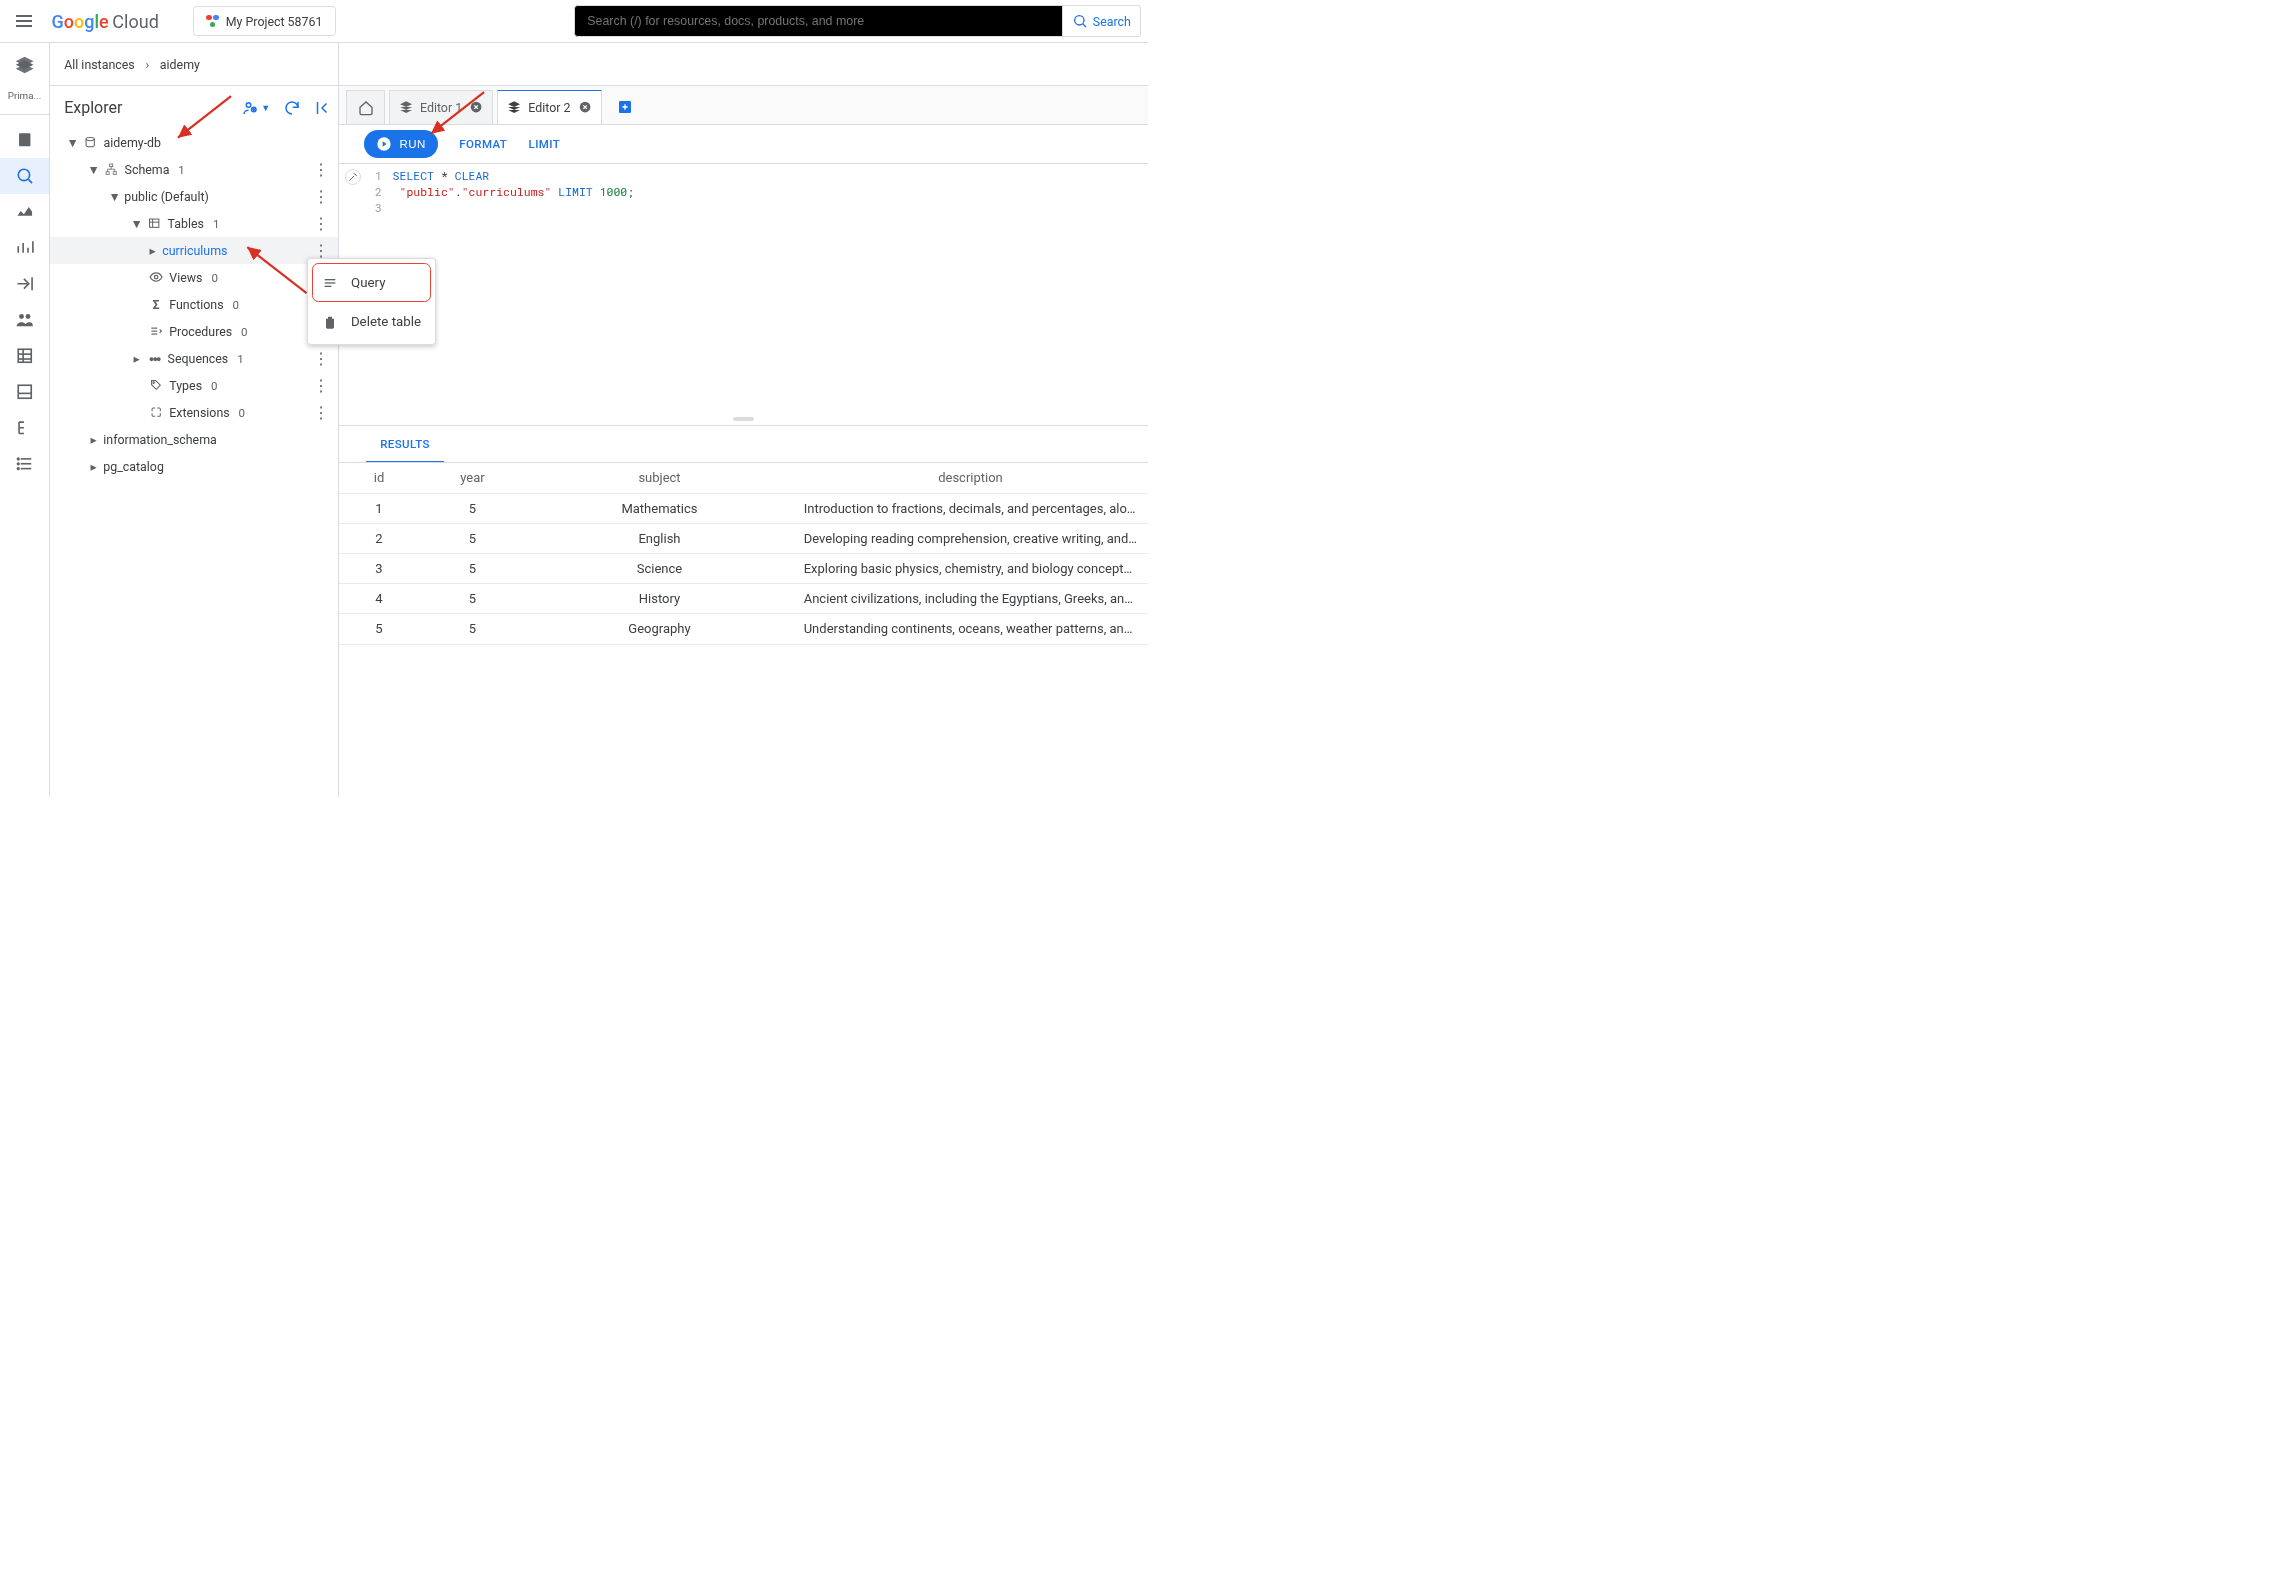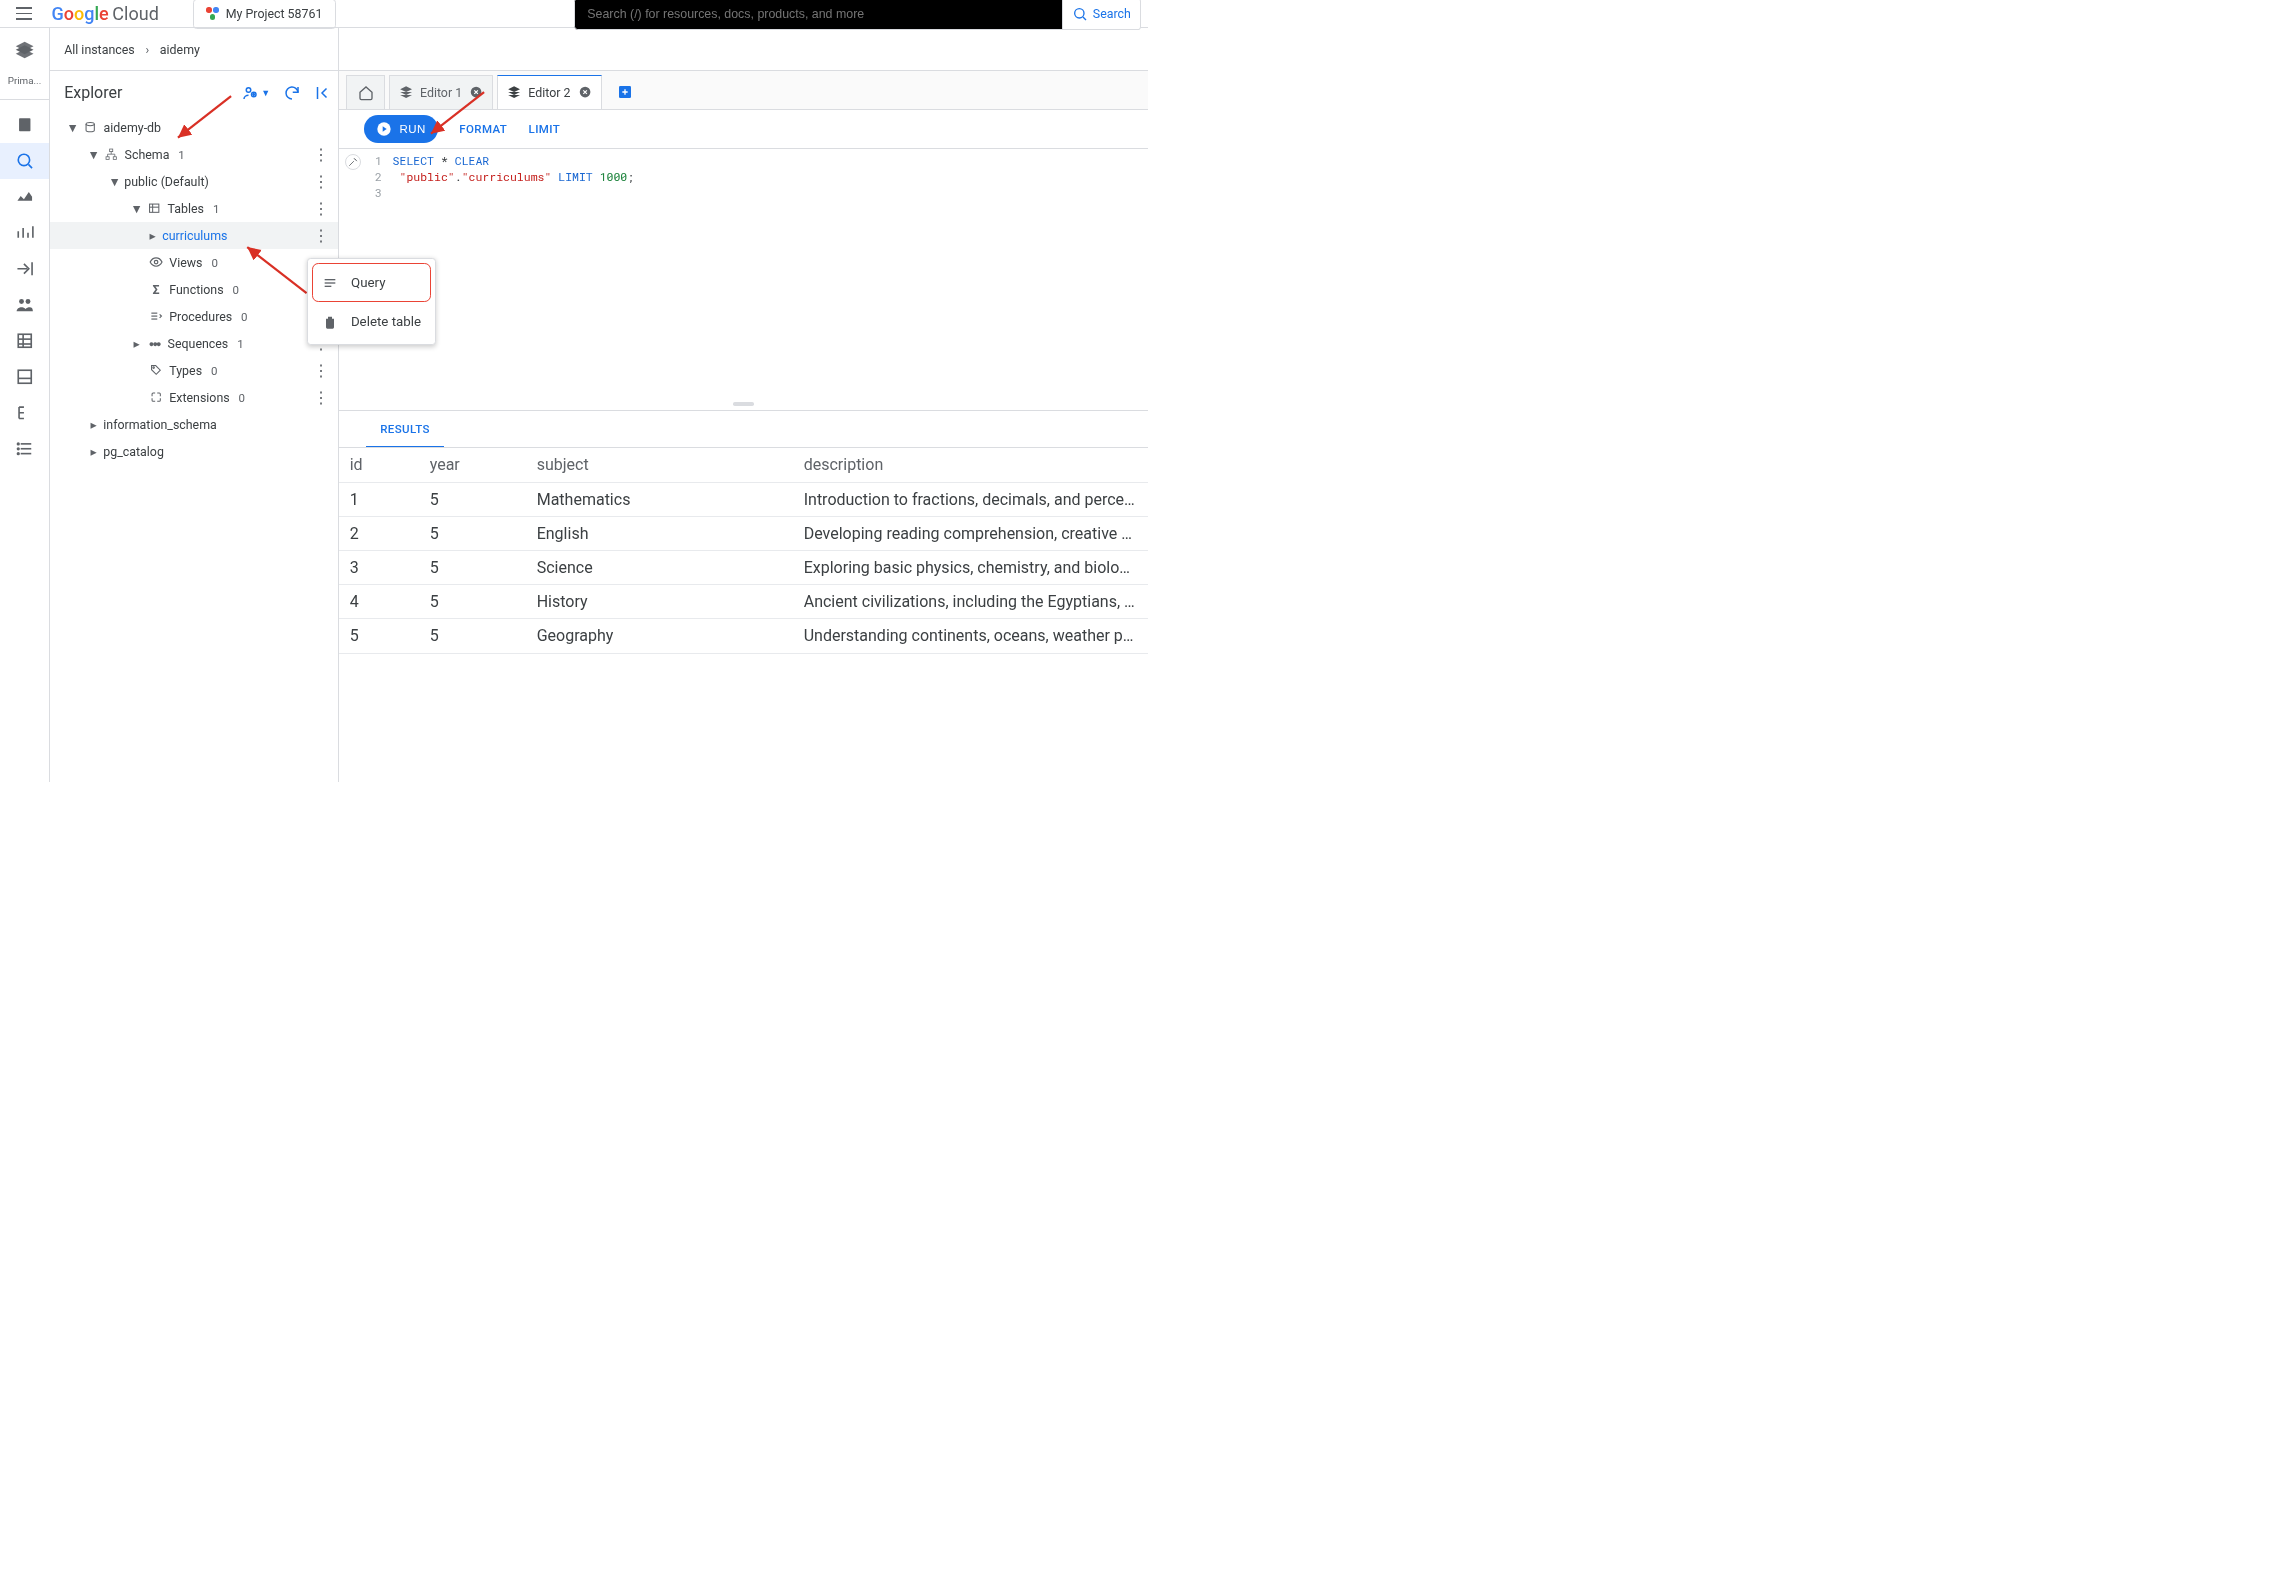--- a/index.html
+++ b/index.html
@@ -7,21 +7,21 @@
     font-family: "Google Sans", Roboto, Arial, sans-serif;
     font-size: 12.4px;
     color: #3c4043;
     background: #fff;
     overflow: hidden;
     width: 1148px;
     height: 797px;
   }
   
   .topbar {
-    height: 28px;
+    height: 43px;
     display: flex;
     align-items: center;
     border-bottom: 0.9px solid #dadce0;
     padding: 0 7.1px;
     gap: 7.1px;
   }
   .hamburger { width:21.3px;height:21.3px;display:flex;flex-direction:column;justify-content:center;gap:3.6px;padding:1.8px;cursor:pointer; margin-left:7.1px;}
   .hamburger span{height:1.8px;background:#5f6368;width:16px;}
   .gc-logo { display:flex; align-items:center; gap:3.6px; font-size:18px; color:#5f6368; font-weight:400; margin-left:9px; }
   .gc-logo .g{color:#4285F4}.gc-logo .o1{color:#EA4335}.gc-logo .o2{color:#FBBC05}.gc-logo .g2{color:#4285F4}.gc-logo .l{color:#34A853}.gc-logo .e{color:#EA4335}
@@ -100,21 +100,21 @@
   .kw{color:#1967d2;}
   .str{color:#c5221f;}
   .num{color:#188038;}
   .drag-handle{height:12.4px;display:flex;justify-content:center;align-items:center;}
   .drag-handle span{width:21.3px;height:3.6px;background:#dadce0;border-radius:1.8px;}
 
   .results-area{flex:1;display:flex;flex-direction:column;border-top:0.9px solid #dadce0;}
   .results-tabs{height:37px;display:flex;padding-left:27px;border-bottom:0.9px solid #dadce0;}
   .results-tab{padding:0 14.2px;display:flex;align-items:center;color:#1a73e8;font-size:11.5px;font-weight:500;border-bottom:1.8px solid #1a73e8;letter-spacing:0.4px;}
   table.results{width:100%;border-collapse:collapse;table-layout:fixed;}
-  table.results th,table.results td{text-align:left;padding:7.1px 10.7px;font-size:16px;border-bottom:0.9px solid #e8eaed;white-space:nowrap;overflow:hidden;text-overflow:ellipsis;}
+  table.results th,table.results td{text-align:center;padding:7.1px 10.7px;font-size:13px;border-bottom:0.9px solid #e8eaed;white-space:nowrap;overflow:hidden;text-overflow:ellipsis;}
   table.results th{color:#5f6368;font-weight:400;}
   table.results col.c1{width:80px;}
   table.results col.c2{width:107px;}
   table.results col.c3{width:267px;}
 
   
   .ctx-menu{position:absolute;top:258px;left:307px;background:#fff;border:0.9px solid #dadce0;border-radius:3.6px;box-shadow:0 1.8px 5.3px rgba(0,0,0,0.2);z-index:100;min-width:124px;padding:3.6px 0;}
   .ctx-item{height:37px;display:flex;align-items:center;gap:10.7px;padding:0 14.2px;font-size:13.3px;color:#3c4043;cursor:pointer;}
   .ctx-item.hl{outline:1.8px solid #ea4335;border-radius:5.3px;margin:1.8px 5.3px;padding:0 9px;}
   .ctx-item .ico{color:#5f6368;width:18px;display:flex;}

